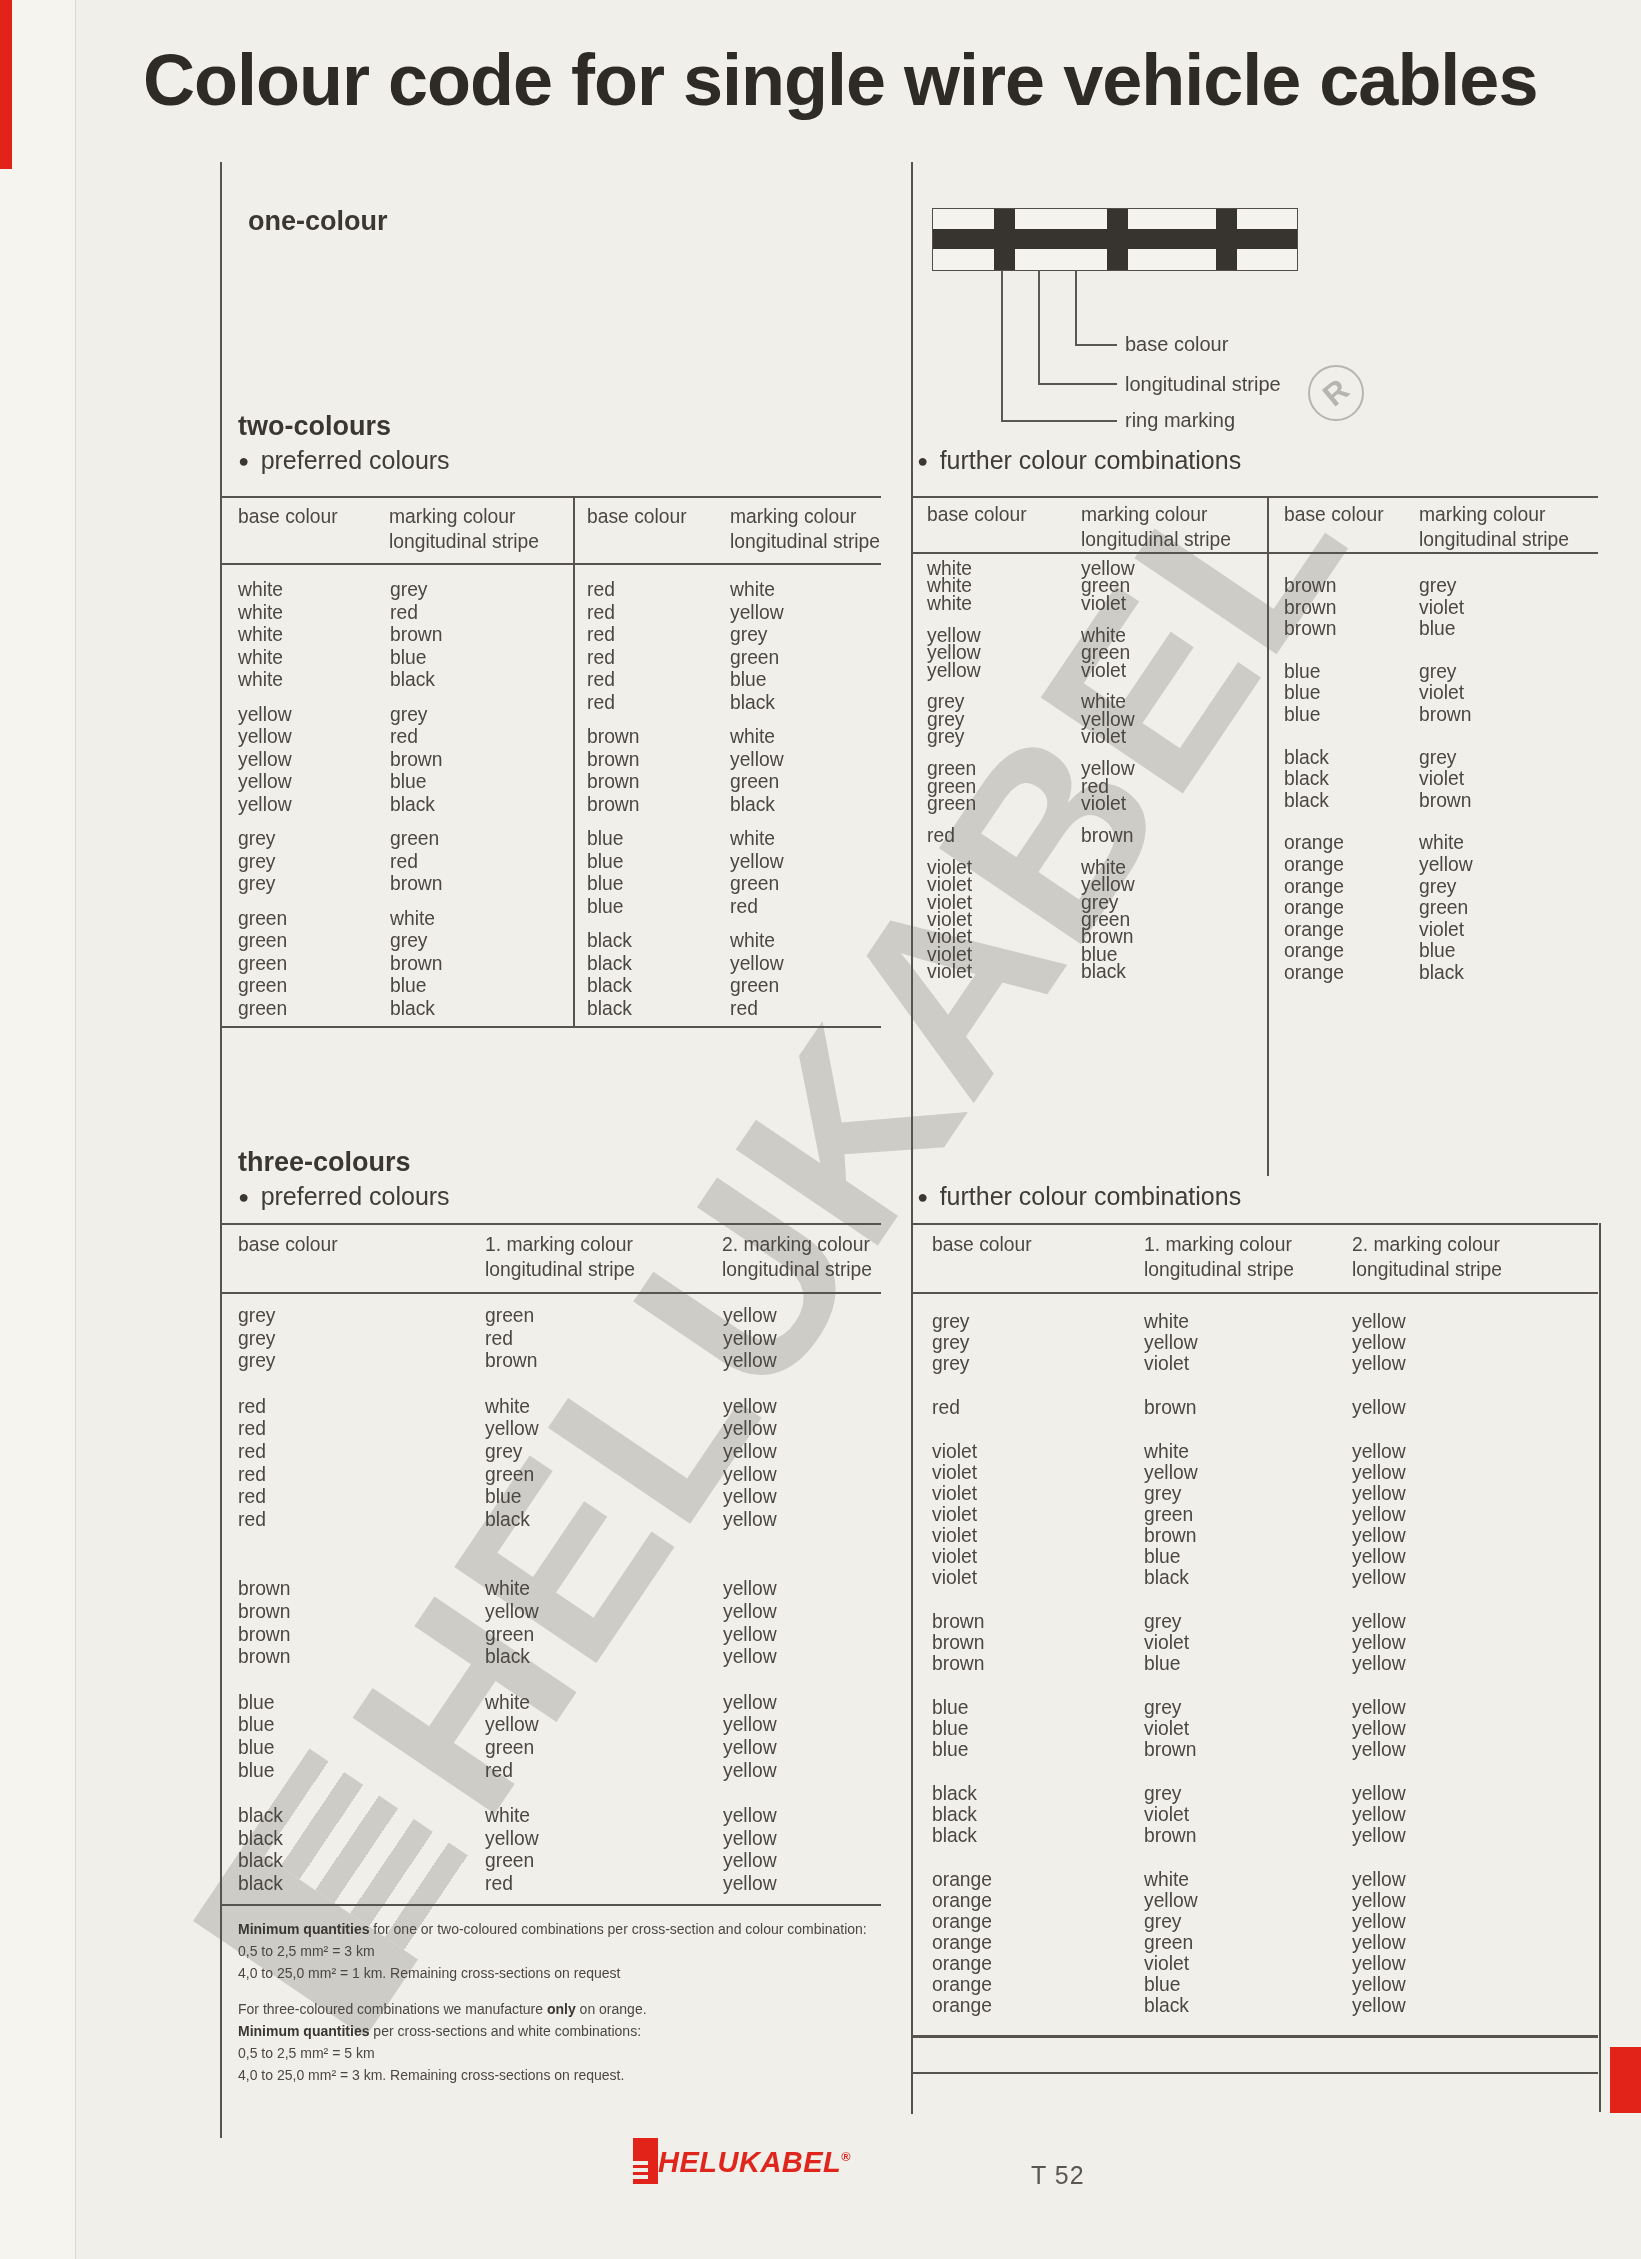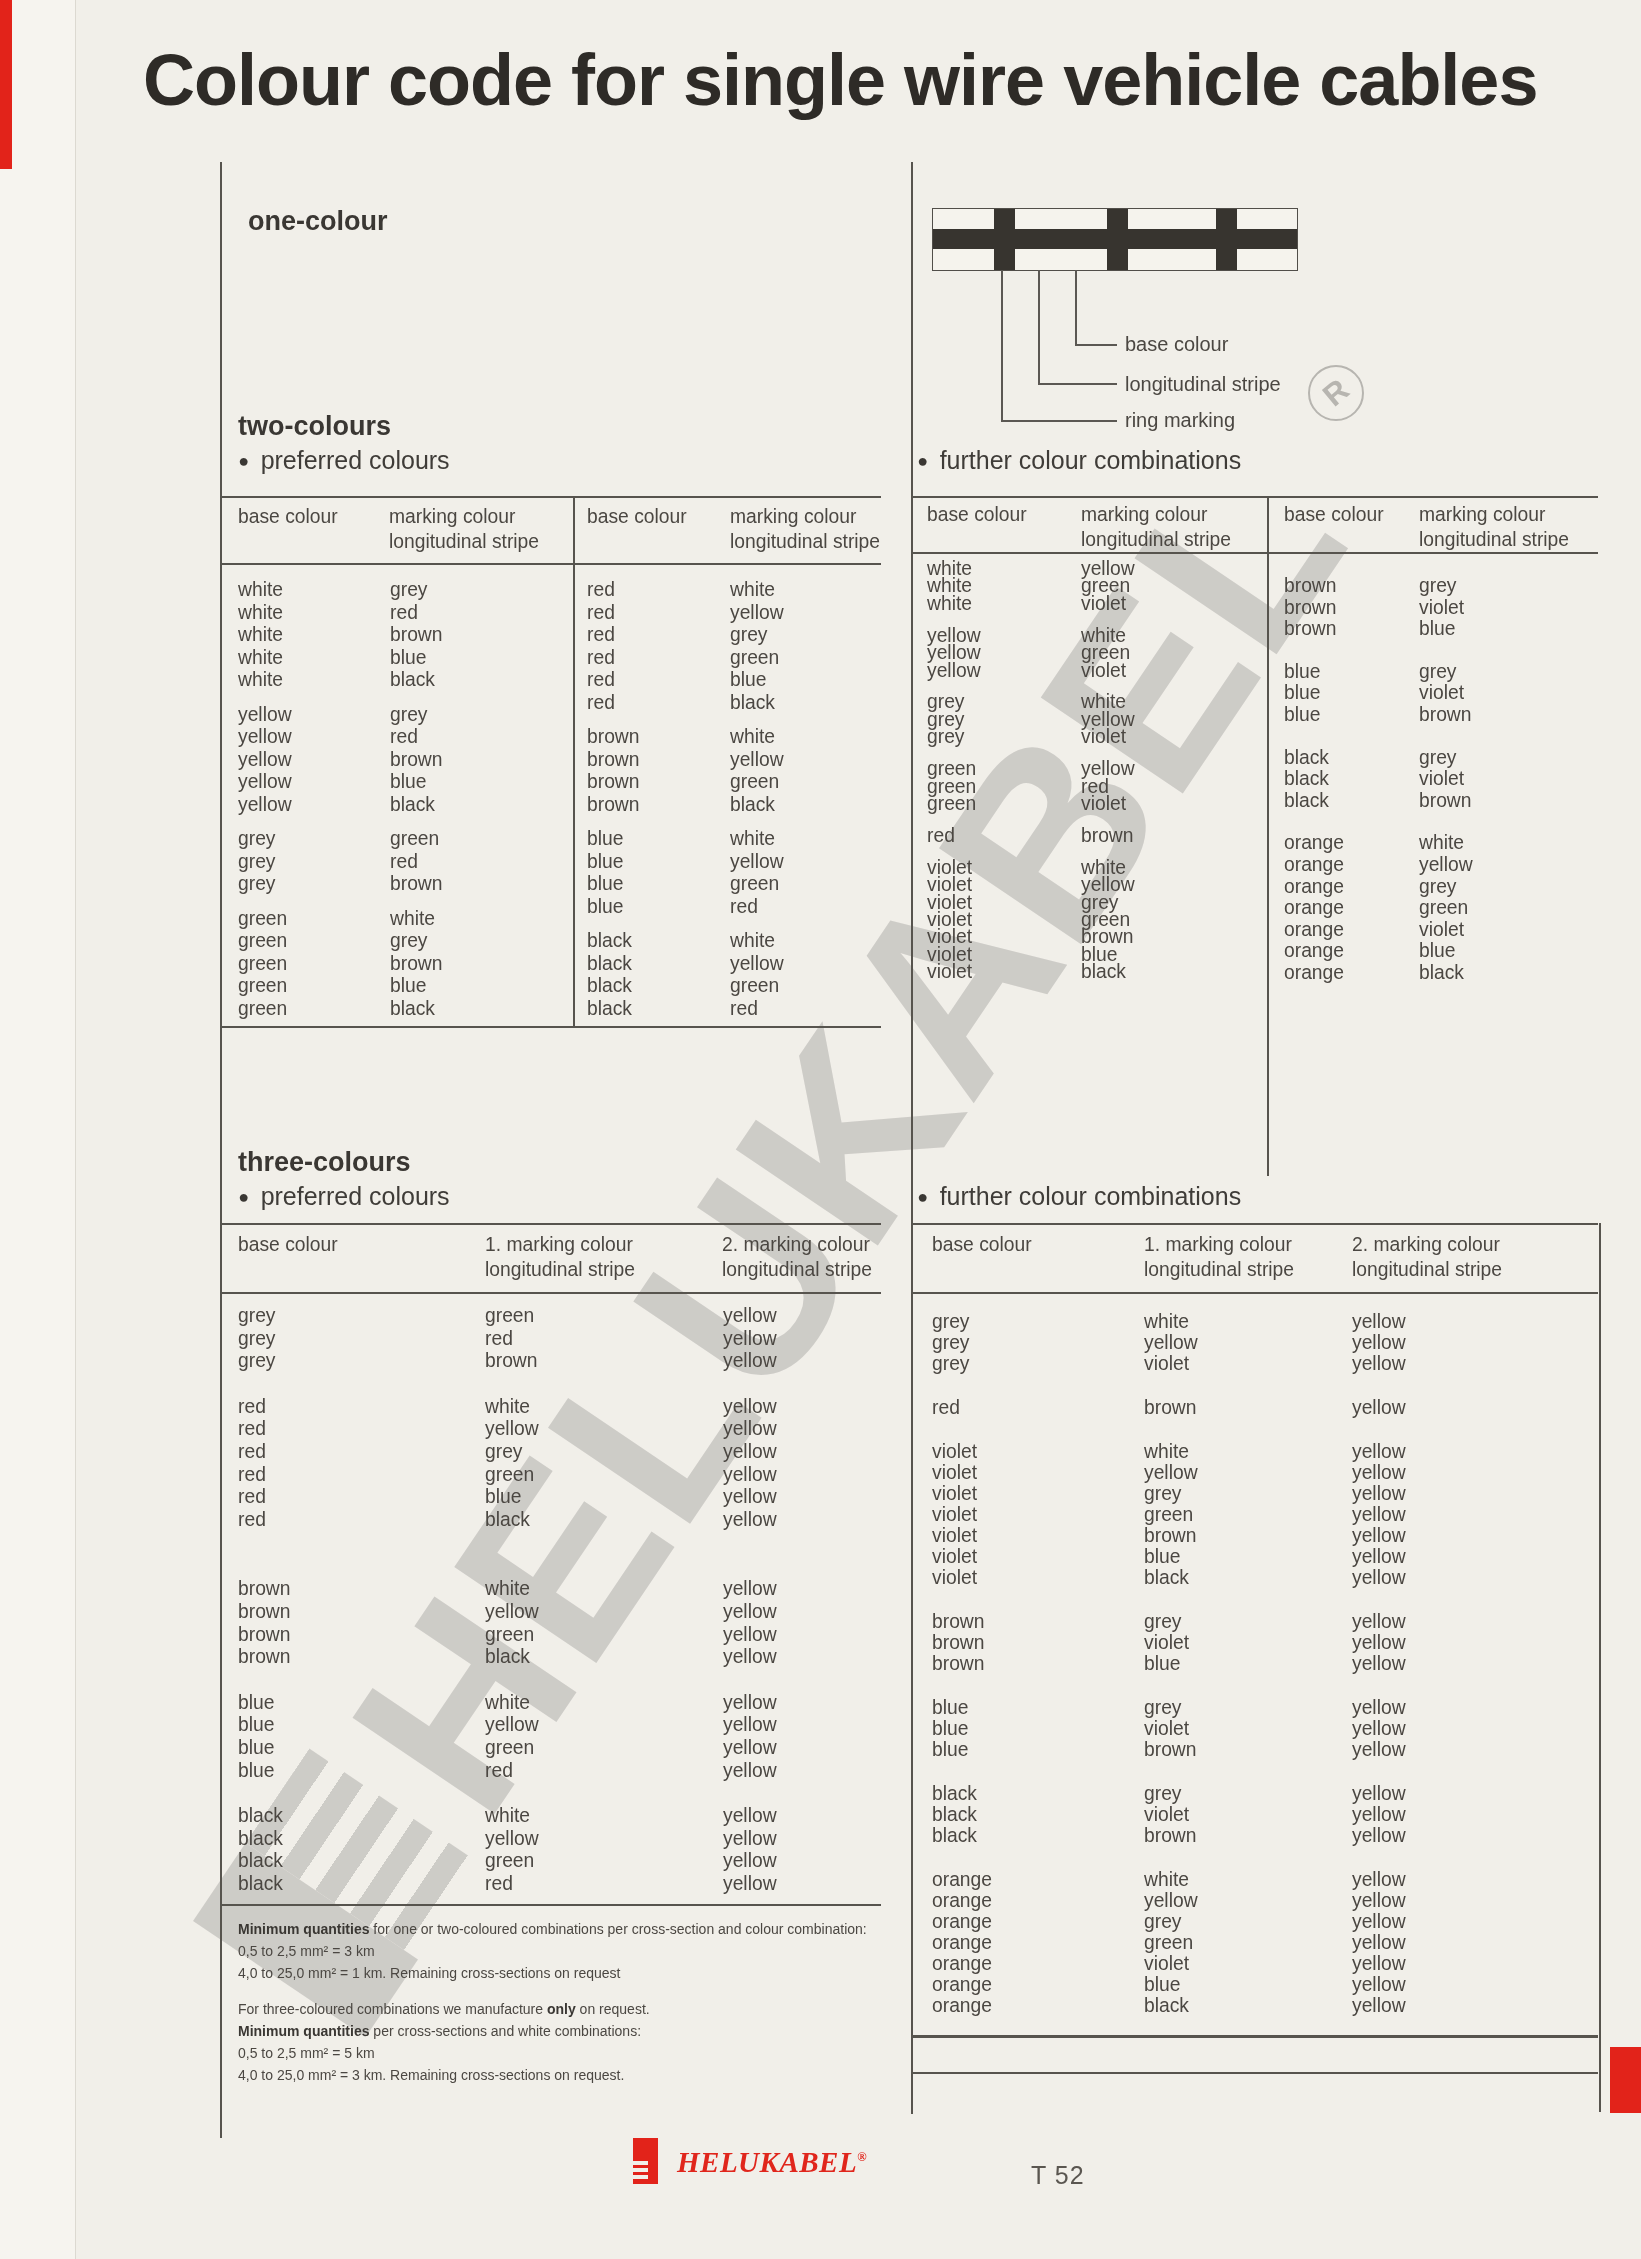--- a/index.html
+++ b/index.html
@@ -55,21 +55,21 @@
   .leader{position:absolute;background:#5b5853;z-index:2;}
   .rmark{position:absolute;left:1308px;top:365px;width:52px;height:52px;border:2.9px solid #b7b5b0;border-radius:50%;
          display:flex;align-items:center;justify-content:center;z-index:2;}
   .rmark span{font-size:31px;color:#b7b5b0;transform:rotate(-40deg);font-weight:600;}
 
   .notes{position:absolute;left:238px;top:1918px;width:649px;z-index:2;font-size:14px;line-height:22px;color:#4b4742;}
   .notes .ln{margin:0;}
   .notes .mt{margin-top:13.5px;}
   .notes b{color:#3a3733;}
 
-  .footer-brand{position:absolute;left:633px;top:2138px;display:flex;align-items:flex-start;gap:19px;z-index:4;font-family:Liberation Serif, serif;}
+  .footer-brand{position:absolute;left:633px;top:2138px;display:flex;align-items:flex-start;gap:0;z-index:4;}
   .f-icon{width:25px;height:46px;background:#e2231a;position:relative;}
   .f-icon i{position:absolute;left:0;width:15.4px;height:3.9px;background:#f1efe9;display:block;}
   .brand-text{font-size:29px;font-weight:800;font-style:italic;letter-spacing:0.5px;color:#e0261c;margin-top:7.7px;white-space:nowrap;}
   .brand-text sup{font-size:12.6px;font-style:normal;}
   .pageref{position:absolute;left:1031px;top:2161px;font-size:25px;color:#5a5650;z-index:2;letter-spacing:1px;}
 </style>
 </head>
 <body>
 
 <div class="page">
@@ -763,21 +763,21 @@
           <span class="c2">black</span>
           <span class="c3">yellow</span>
         </div>
       </div>
     </div>
 
   <div class="notes">
     <div class="ln"><b>Minimum quantities</b><span> for one or two-coloured combinations per cross-section and colour combination:</span></div>
     <div class="ln">0,5 to 2,5 mm² = 3 km</div>
     <div class="ln">4,0 to 25,0 mm² = 1 km. Remaining cross-sections on request</div>
-    <div class="ln mt"><span>For three-coloured combinations we manufacture </span><b>only</b><span> on request.</span></div>
+    <div class="ln mt"><span>For three-coloured combinations we manufacture </span><b>only</b><span> on orange.</span></div>
     <div class="ln"><b>Minimum quantities</b><span> per cross-sections and white combinations:</span></div>
     <div class="ln">0,5 to 2,5 mm² = 5 km</div>
     <div class="ln">4,0 to 25,0 mm² = 3 km. Remaining cross-sections on request.</div>
   </div>
 
   <div class="footer-brand">
     <div class="f-icon">
       <i style="top:23px;"></i>
         <i style="top:30px;"></i>
         <i style="top:37px;"></i>

